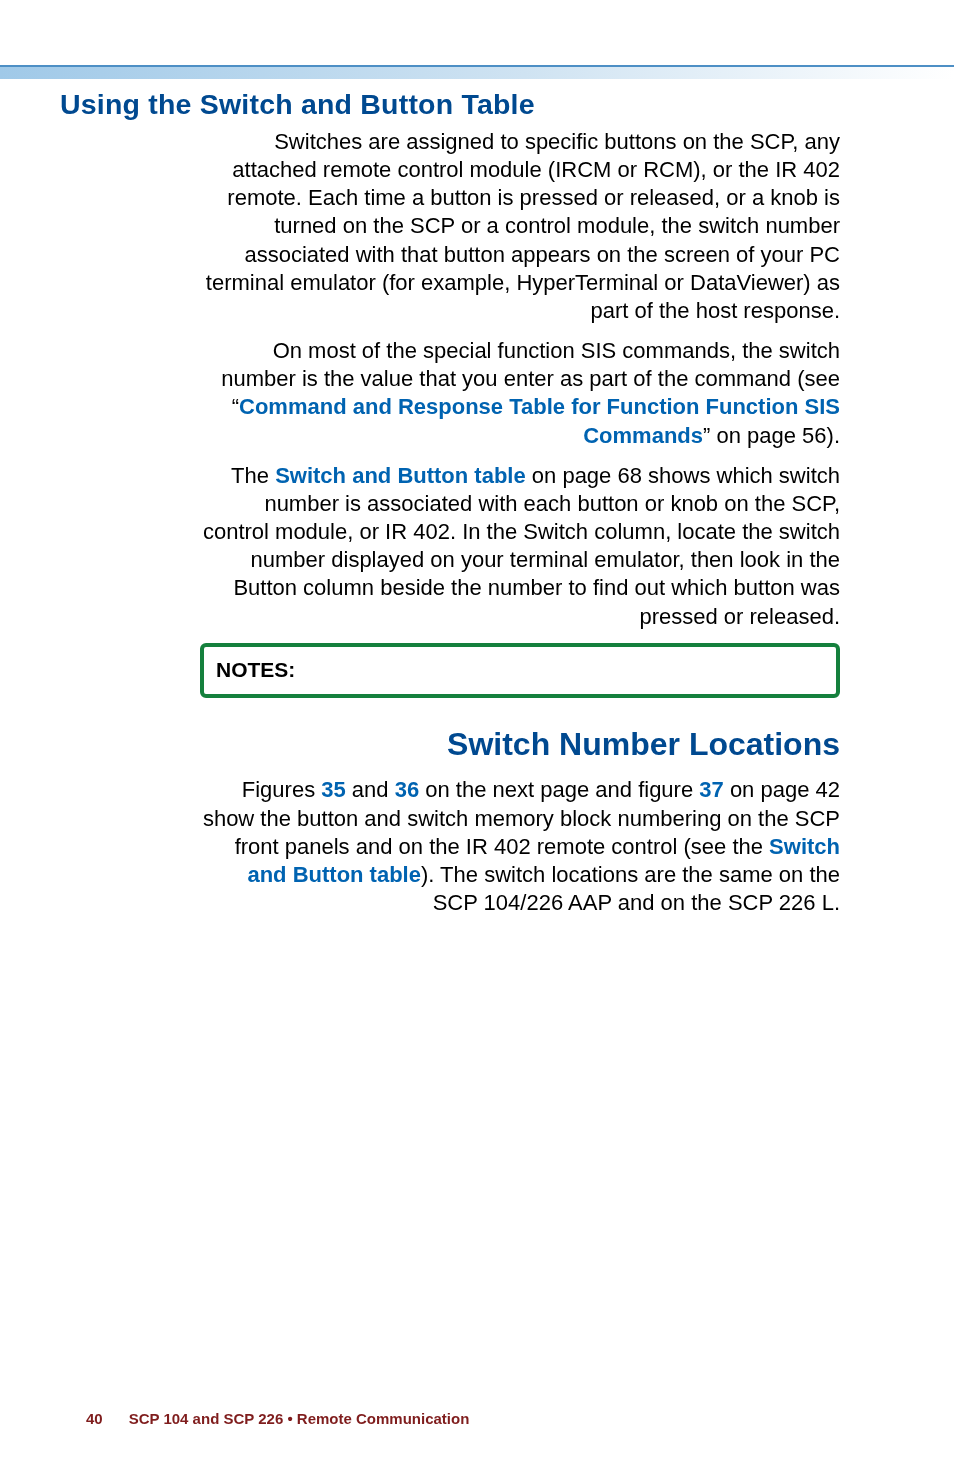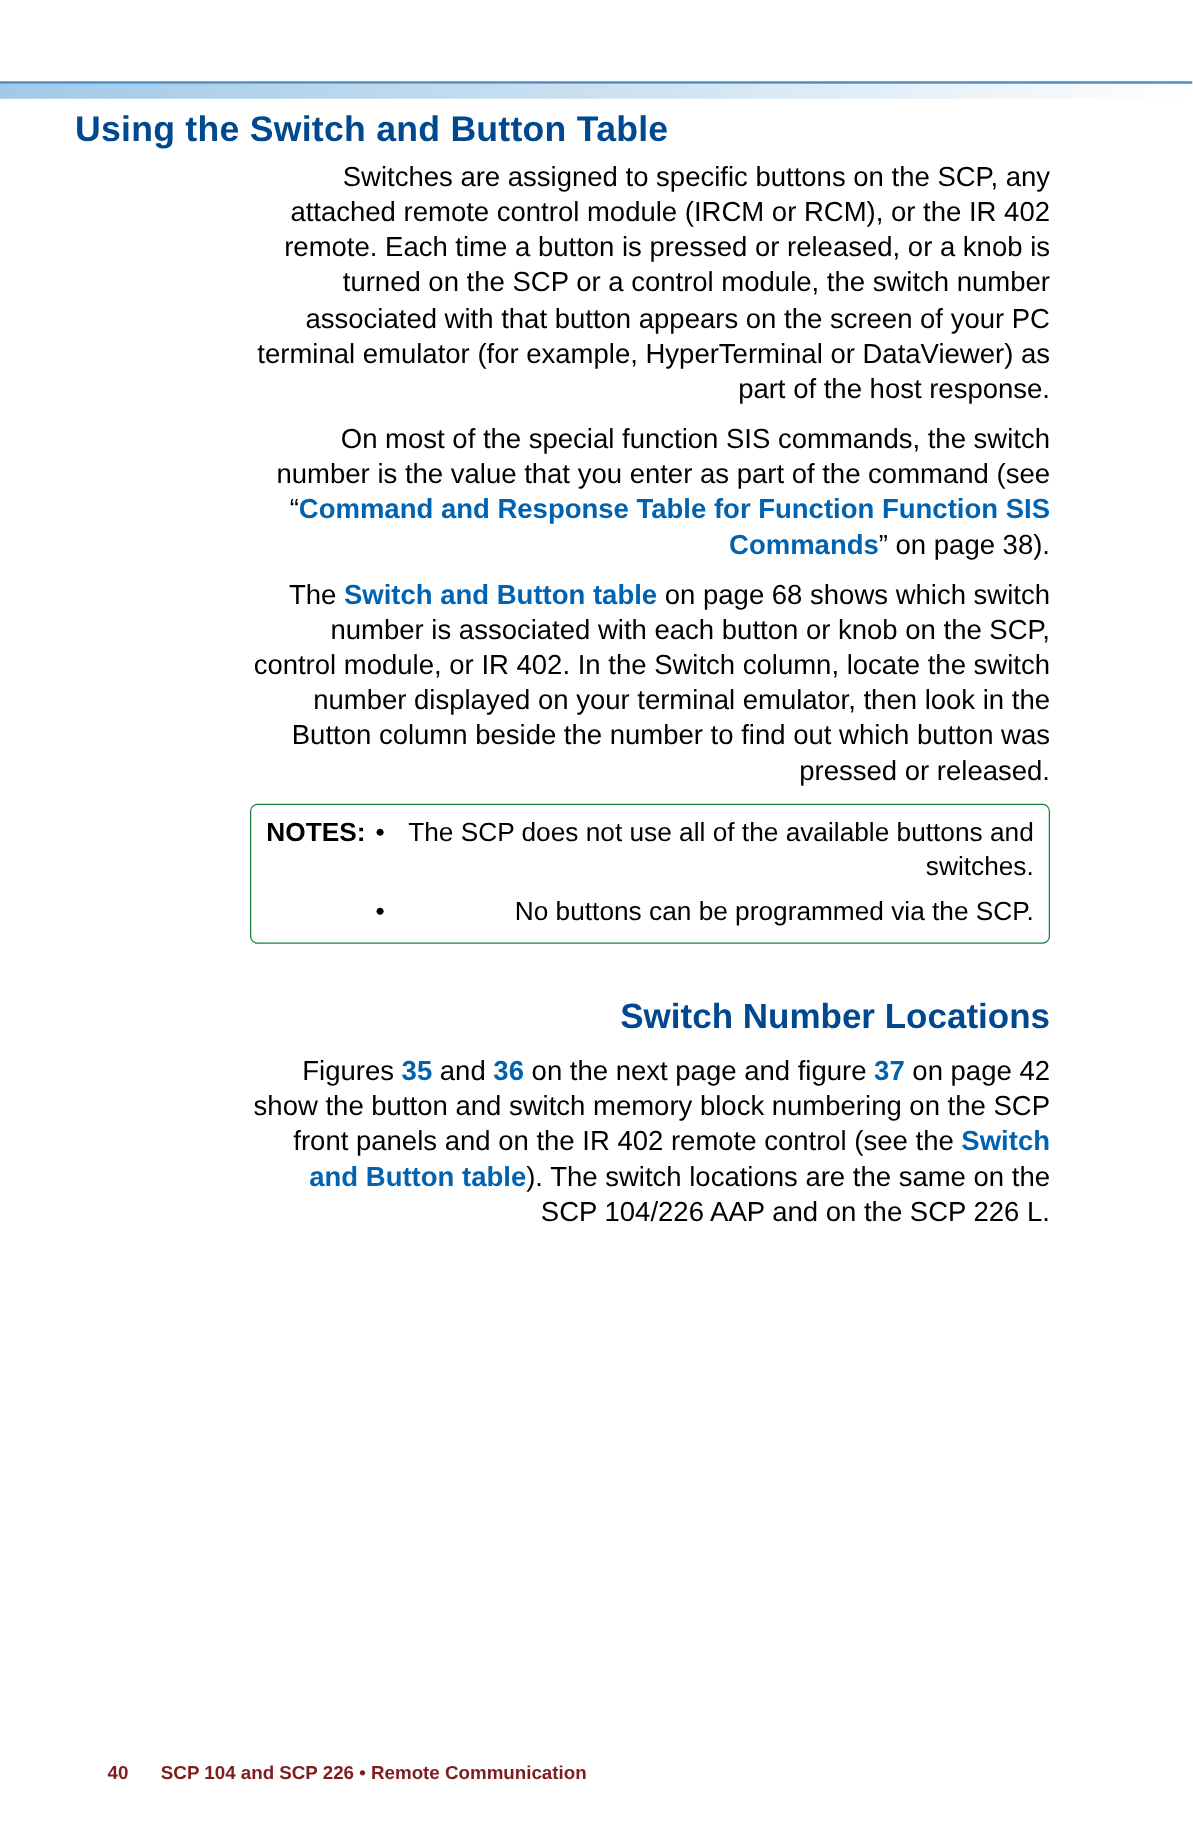--- a/index.html
+++ b/index.html
@@ -5,59 +5,55 @@
   * { margin: 0; padding: 0; box-sizing: border-box; }
   html, body { width: 954px; height: 1475px; background: #ffffff; font-family: "Segoe UI", "Helvetica Neue", Arial, sans-serif; color: #000; }
   .page { position: relative; width: 848px; height: 1475px; }
   .topbar { position: absolute; top: 65px; left: 0; width: 954px; height: 14px;
             background: linear-gradient(to right, #a0c9e8 0%, #cfe3f2 55%, #ffffff 100%);
             border-top: 2px solid #4d8fc5; }
   .sec-title { position: absolute; left: 60px; top: 88px; font-size: 28.5px; font-weight: 700; color: #004990; letter-spacing: 0.2px; }
   .body-col { position: absolute; left: 200px; top: 128px; width: 640px; font-size: 22px; line-height: 1.28; text-align: right; }
   .body-col p { margin-bottom: 12px; }
   .link { color: #0063b1; font-weight: 700; }
-  .notes-box { border: 1px solid #15803d; border-radius: 6px; padding: 10px 12px 10px 12px; margin-top: 8px; margin-bottom: 8px; }
+  .notes-box { border: 4px solid #15803d; border-radius: 6px; padding: 10px 12px 10px 12px; margin-top: 8px; margin-bottom: 8px; }
   .notes-row { display: flex; align-items: flex-start; }
   .notes-label { font-weight: 800; font-size: 21px; flex: 0 0 auto; margin-right: 8px; }
   .notes-list { list-style: none; padding: 0; margin: 0; font-size: 21px; line-height: 1.28; flex: 1 1 auto; }
   .notes-list li { position: relative; padding-left: 18px; margin-bottom: 10px; }
   .notes-list li:last-child { margin-bottom: 0; }
   .notes-list li::before { content: "•"; position: absolute; left: 0; top: 0; }
-  .sub-title { font-size: 28px; font-weight: 700; color: #004990; margin-top: 40px; margin-bottom: 12px; margin-left: -68px; }
+  .sub-title { font-size: 32px; font-weight: 700; color: #004990; margin-top: 26px; margin-bottom: 12px; margin-left: -68px; }
   .footer { position: absolute; left: 86px; bottom: 48px; font-size: 15px; color: #7f1d1d; font-weight: 700; }
   .footer .pnum { margin-right: 26px; }
 </style>
 </head>
 <body>
 
 <div class="page">
 
   <div class="topbar"></div>
 
   <div class="sec-title">Using the Switch and Button Table</div>
 
   <div class="body-col">
 
     <p>Switches are assigned to specific buttons on the SCP, any attached remote control module (IRCM or RCM), or the IR 402 remote. Each time a button is pressed or released, or a knob is turned on the SCP or a control module, the switch number associated with that button appears on the screen of your PC terminal emulator (for example, HyperTerminal or DataViewer) as part of the host response.</p>
 
     <p>
-      <span>On most of the special function SIS commands, the switch number is the value that you enter as part of the command (see “</span><span class="link">Command and Response Table for Function Function SIS Commands</span><span>” on page 38).</span>
+      <span>On most of the special function SIS commands, the switch number is the value that you enter as part of the command (see “</span><span class="link">Command and Response Table for Function Function SIS Commands</span><span>” on page 56).</span>
     </p>
 
     <p>
       <span>The </span><span class="link">Switch and Button table</span><span> on page 68 shows which switch number is associated with each button or knob on the SCP, control module, or IR 402. In the Switch column, locate the switch number displayed on your terminal emulator, then look in the Button column beside the number to find out which button was pressed or released.</span>
     </p>
 
     <div class="notes-box">
       <div class="notes-row">
         <div class="notes-label">NOTES:</div>
-        <ul class="notes-list">
-          <li>The SCP does not use all of the available buttons and switches.</li>
-          <li>No buttons can be programmed via the SCP.</li>
-        </ul>
       </div>
     </div>
 
     <div class="sub-title">Switch Number Locations</div>
 
     <p>
       <span>Figures </span><span class="link">35</span><span> and </span><span class="link">36</span><span> on the next page and figure </span><span class="link">37</span><span> on page 42 show the button and switch memory block numbering on the SCP front panels and on the IR 402 remote control (see the </span><span class="link">Switch and Button table</span><span>). The switch locations are the same on the SCP 104/226 AAP and on the SCP 226 L.</span>
     </p>
 
   </div>

